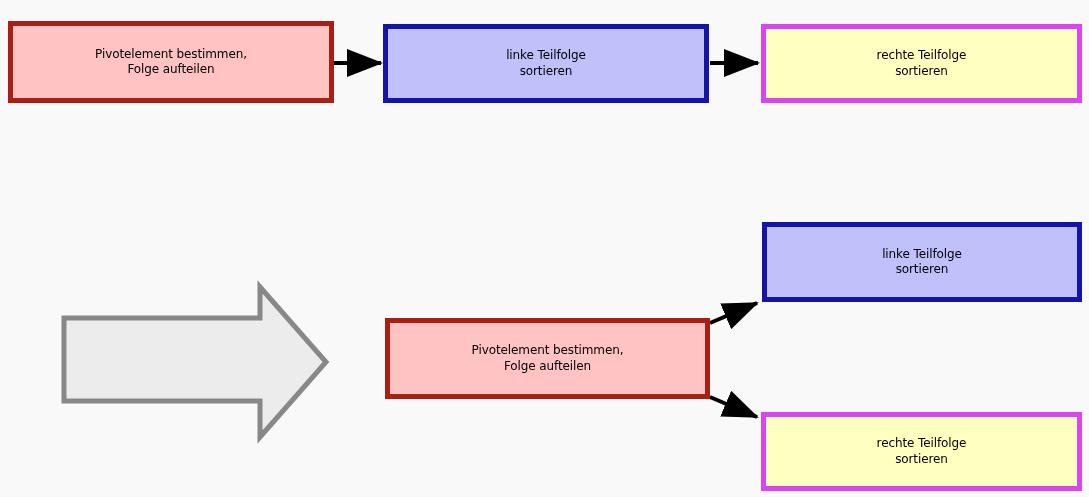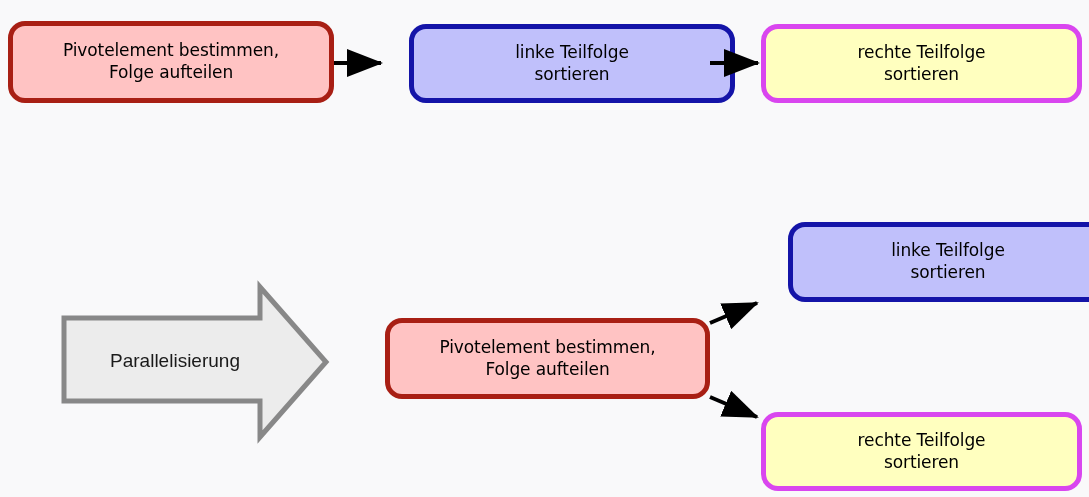--- a/index.html
+++ b/index.html
@@ -22,33 +22,31 @@
   .node {
     position: absolute;
     box-sizing: border-box;
     display: flex;
     align-items: center;
     justify-content: center;
     text-align: center;
     line-height: 1.28;
     color: #000000;
     font-family: "DejaVu Sans", sans-serif;
-    font-size: 17px;
+    font-size: 12px;
     letter-spacing: -0.1px;
     white-space: pre-line;
-    border-radius: 17px;
   }
   .node-red {
     background: #ffc3c3;
     border: 5px solid #a81f14;
   }
   .node-blue {
     background: #c0c0fb;
     border: 5px solid #1414a8;
-    margin-left: 26px;
   }
   .node-orange {
     background: #ffffbf;
     border: 5px solid #d946ef;
   }
   .edge-svg {
     position: absolute;
     top: 0;
     left: 0;
     width: 1089px;
@@ -94,21 +92,20 @@
     <line x1="710" y1="63" x2="758" y2="63" stroke="#000000" stroke-width="4" marker-end="url(#arrowhead)"></line>
 
     <line x1="710" y1="323" x2="757" y2="303" stroke="#000000" stroke-width="4" marker-end="url(#arrowhead)"></line>
 
     <line x1="710" y1="397" x2="757" y2="417" stroke="#000000" stroke-width="4" marker-end="url(#arrowhead)"></line>
   </svg>
 
   <svg class="arrow-shape-svg" style="left:60px; top:283px; width:270px; height:158px;" viewBox="0 0 270 158">
     <polygon points="4,35 200,35 200,4 266,79 200,154 200,118 4,118" fill="#ececec" stroke="#888888" stroke-width="5" stroke-linejoin="miter"></polygon>
   </svg>
-  <div class="arrow-shape-label" style="left:60px; top:350px; width:230px; text-align:center;">Parallelisierung</div>
 
   <div class="node node-red" style="left:385px; top:318px; width:325px; height:81px;">Pivotelement bestimmen,
 Folge aufteilen</div>
 
   <div class="node node-blue" style="left:762px; top:222px; width:320px; height:80px;">linke Teilfolge
 sortieren</div>
 
   <div class="node node-orange" style="left:761px; top:412px; width:321px; height:79px;">rechte Teilfolge
 sortieren</div>
 

